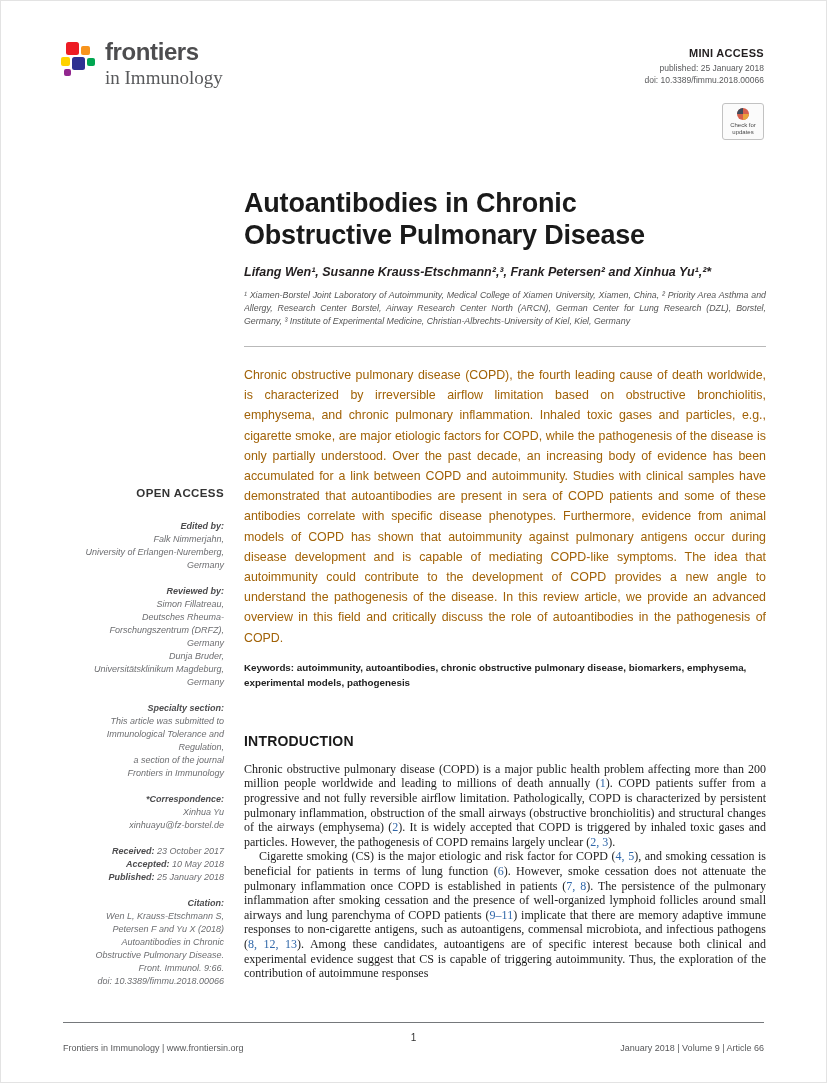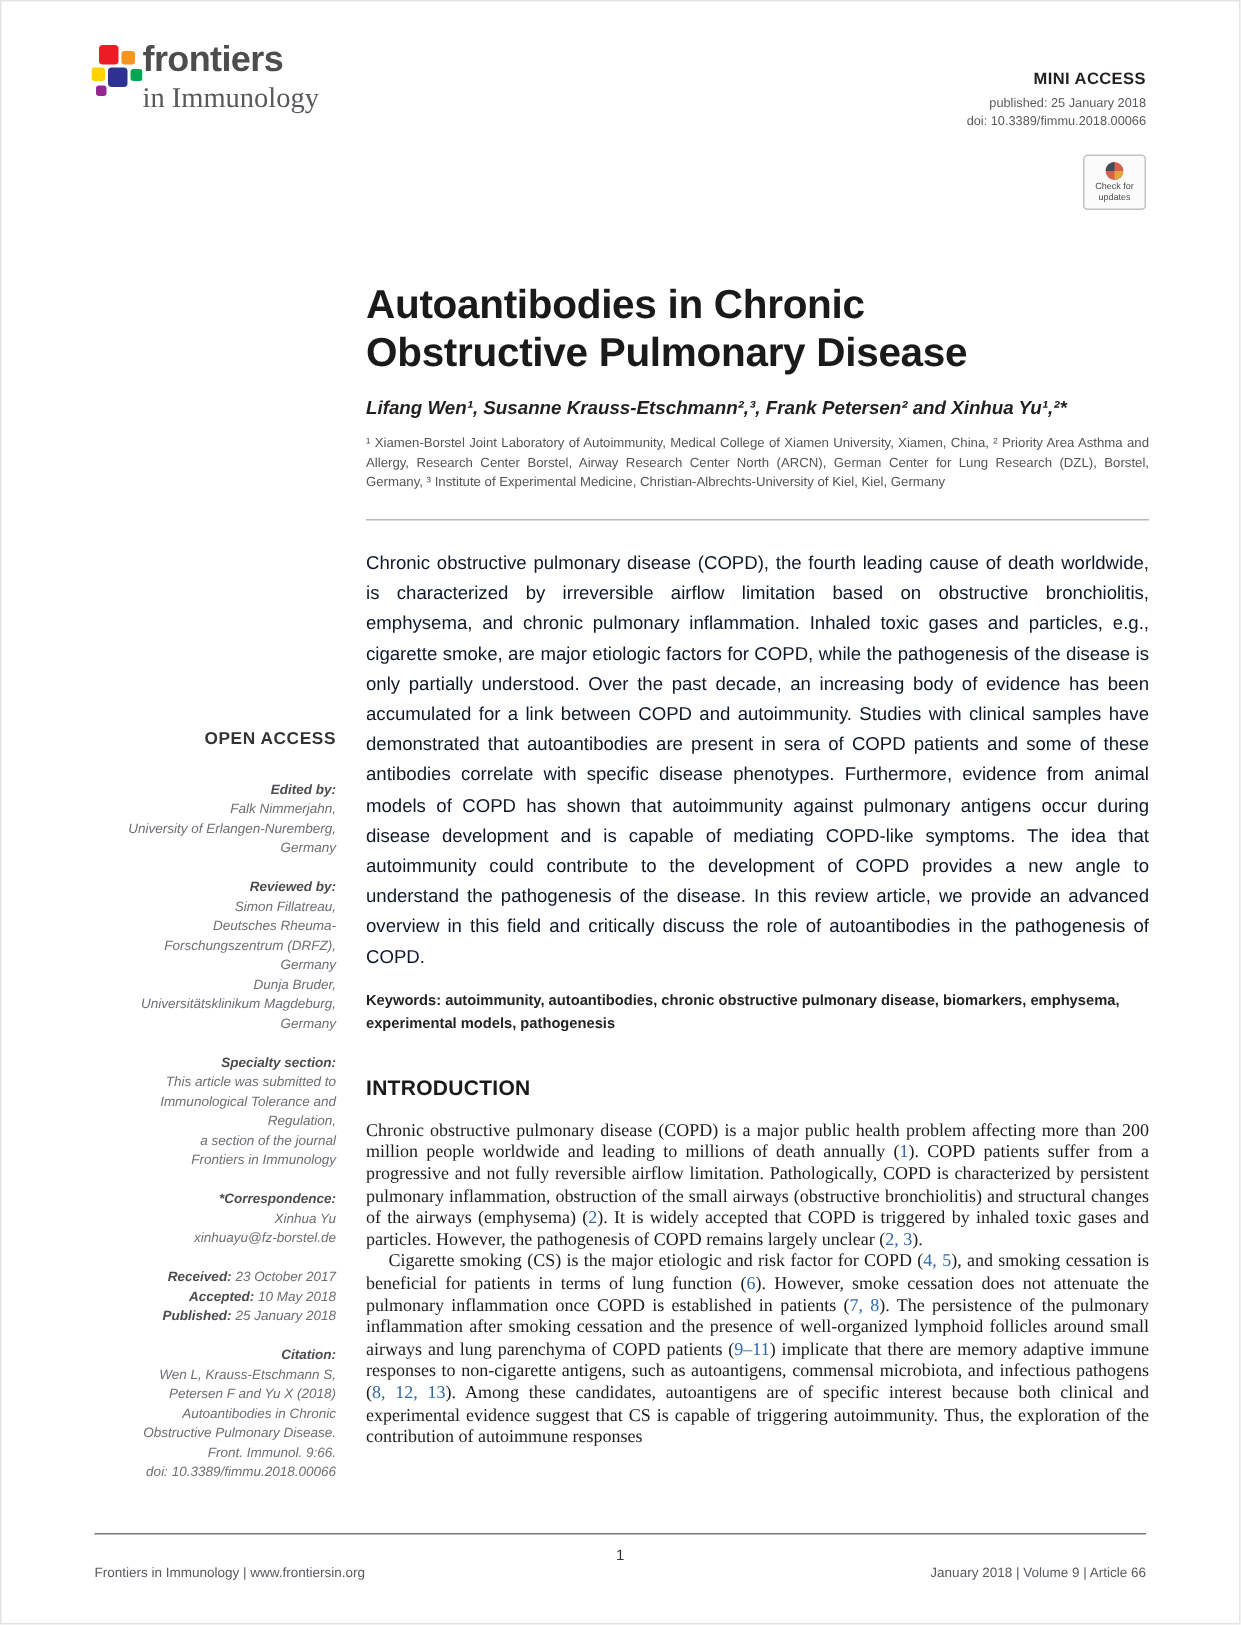--- a/index.html
+++ b/index.html
@@ -6,21 +6,21 @@
   html, body { background:#fff; }
   body {
     width:827px; height:1083px; position:relative; overflow:hidden;
     font-family:"Liberation Sans","DejaVu Sans",sans-serif;
     -webkit-font-smoothing:antialiased;
   }
   .page { position:absolute; inset:0; background:#ffffff; border:1px solid #e3e3e3; }
   .pre { white-space:pre-line; }
 
   
-  .logo { position:absolute; left:60px; top:26px; display:flex; gap:0; align-items:flex-start; }
+  .logo { position:absolute; left:60px; top:38px; display:flex; gap:10px; align-items:flex-start; }
   .logo-icon { display:block; margin-top:2px; }
   .logo-frontiers { font-size:24px; font-weight:bold; color:#4d4d4f; letter-spacing:-0.4px; line-height:26px; }
   .logo-journal { font-family:"Liberation Serif","DejaVu Serif",serif; font-size:19px; color:#58595b; margin-top:2px; }
 
   .header-meta { position:absolute; right:62px; top:46px; text-align:right; }
   .article-type { font-size:11px; font-weight:bold; color:#231f20; letter-spacing:.3px; margin-bottom:4px; }
   .meta-line { font-size:8.5px; color:#58595b; line-height:11.5px; }
   .doi-line { cursor:pointer; }
 
   .check-badge {
@@ -38,25 +38,25 @@
   .open-access { font-style:normal; font-size:11.5px; font-weight:bold; color:#333; letter-spacing:.4px; margin-bottom:20px; }
   .side-block { margin-bottom:13px; }
   .side-label { font-weight:bold; color:#4c4c4e; }
   .side-date .side-label { font-weight:bold; }
   .side-email { cursor:pointer; }
 
   
   .main-col { position:absolute; left:243px; top:186px; width:522px; height:836px; overflow:hidden; }
   .title { font-size:27px; font-weight:bold; line-height:32px; color:#1a1a1a; letter-spacing:-0.2px; }
   .authors { margin-top:14px; font-size:12.5px; font-weight:bold; font-style:italic; color:#231f20; }
-  .affiliations { margin-top:10px; font-size:8.8px; color:#555; line-height:13px; text-align:justify; }
+  .affiliations { margin-top:10px; font-size:8.8px; font-style:italic; color:#555; line-height:13px; text-align:justify; }
   .abstract-rule { margin-top:18px; border-top:1px solid #b9b9b9; }
-  .abstract { margin-top:18px; font-size:12.4px; line-height:20.2px; text-align:justify; color:#0f172a; }
+  .abstract { margin-top:18px; font-size:12.4px; line-height:20.2px; text-align:justify; color:#a16207; }
   .keywords { margin-top:12px; font-size:9.8px; font-weight:bold; line-height:15px; color:#222; }
-  .intro-heading { margin-top:26px; font-size:14px; font-weight:bold; color:#1a1a1a; letter-spacing:.2px; line-height:18px; }
+  .intro-heading { margin-top:42px; font-size:14px; font-weight:bold; color:#1a1a1a; letter-spacing:.2px; line-height:18px; }
   .body-para {
     font-family:"Liberation Serif","DejaVu Serif",serif;
     font-size:12px; line-height:14.6px; text-align:justify; color:#1c1c1c;
   }
   .body-para.first { margin-top:12px; }
   .body-para.indent { text-indent:15px; }
   .ref { color:#2f66a8; }
 
   
   .footer {

